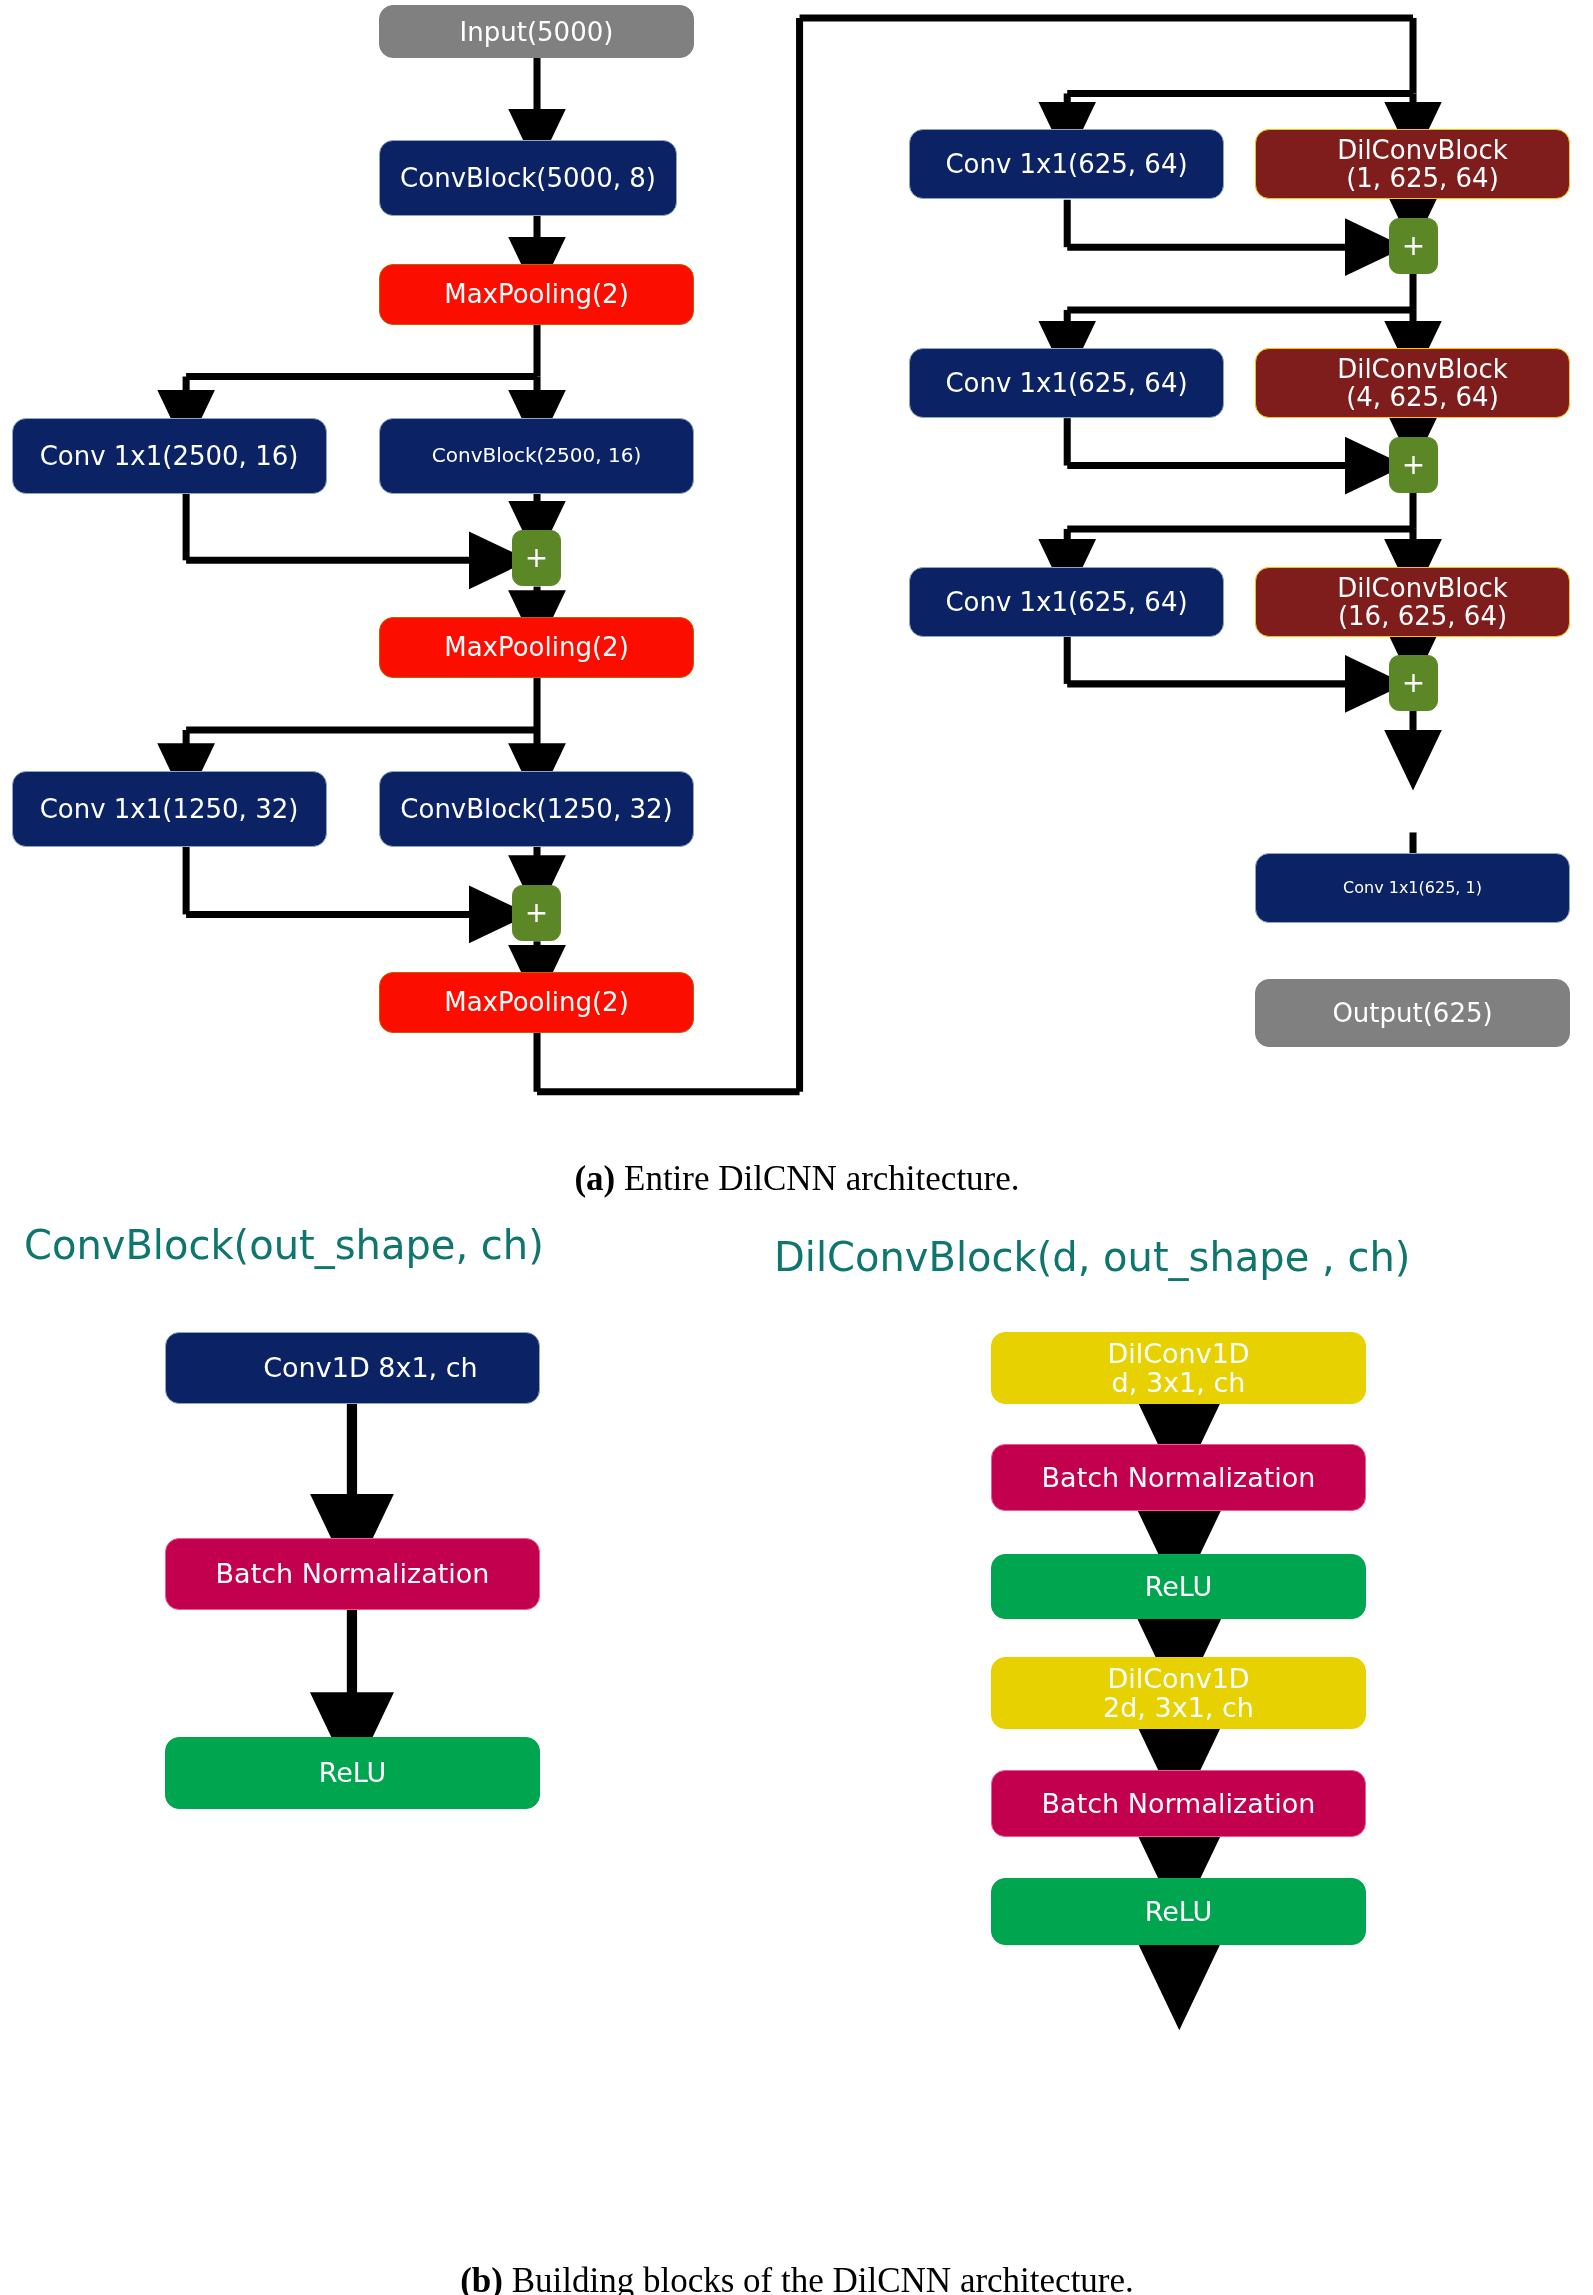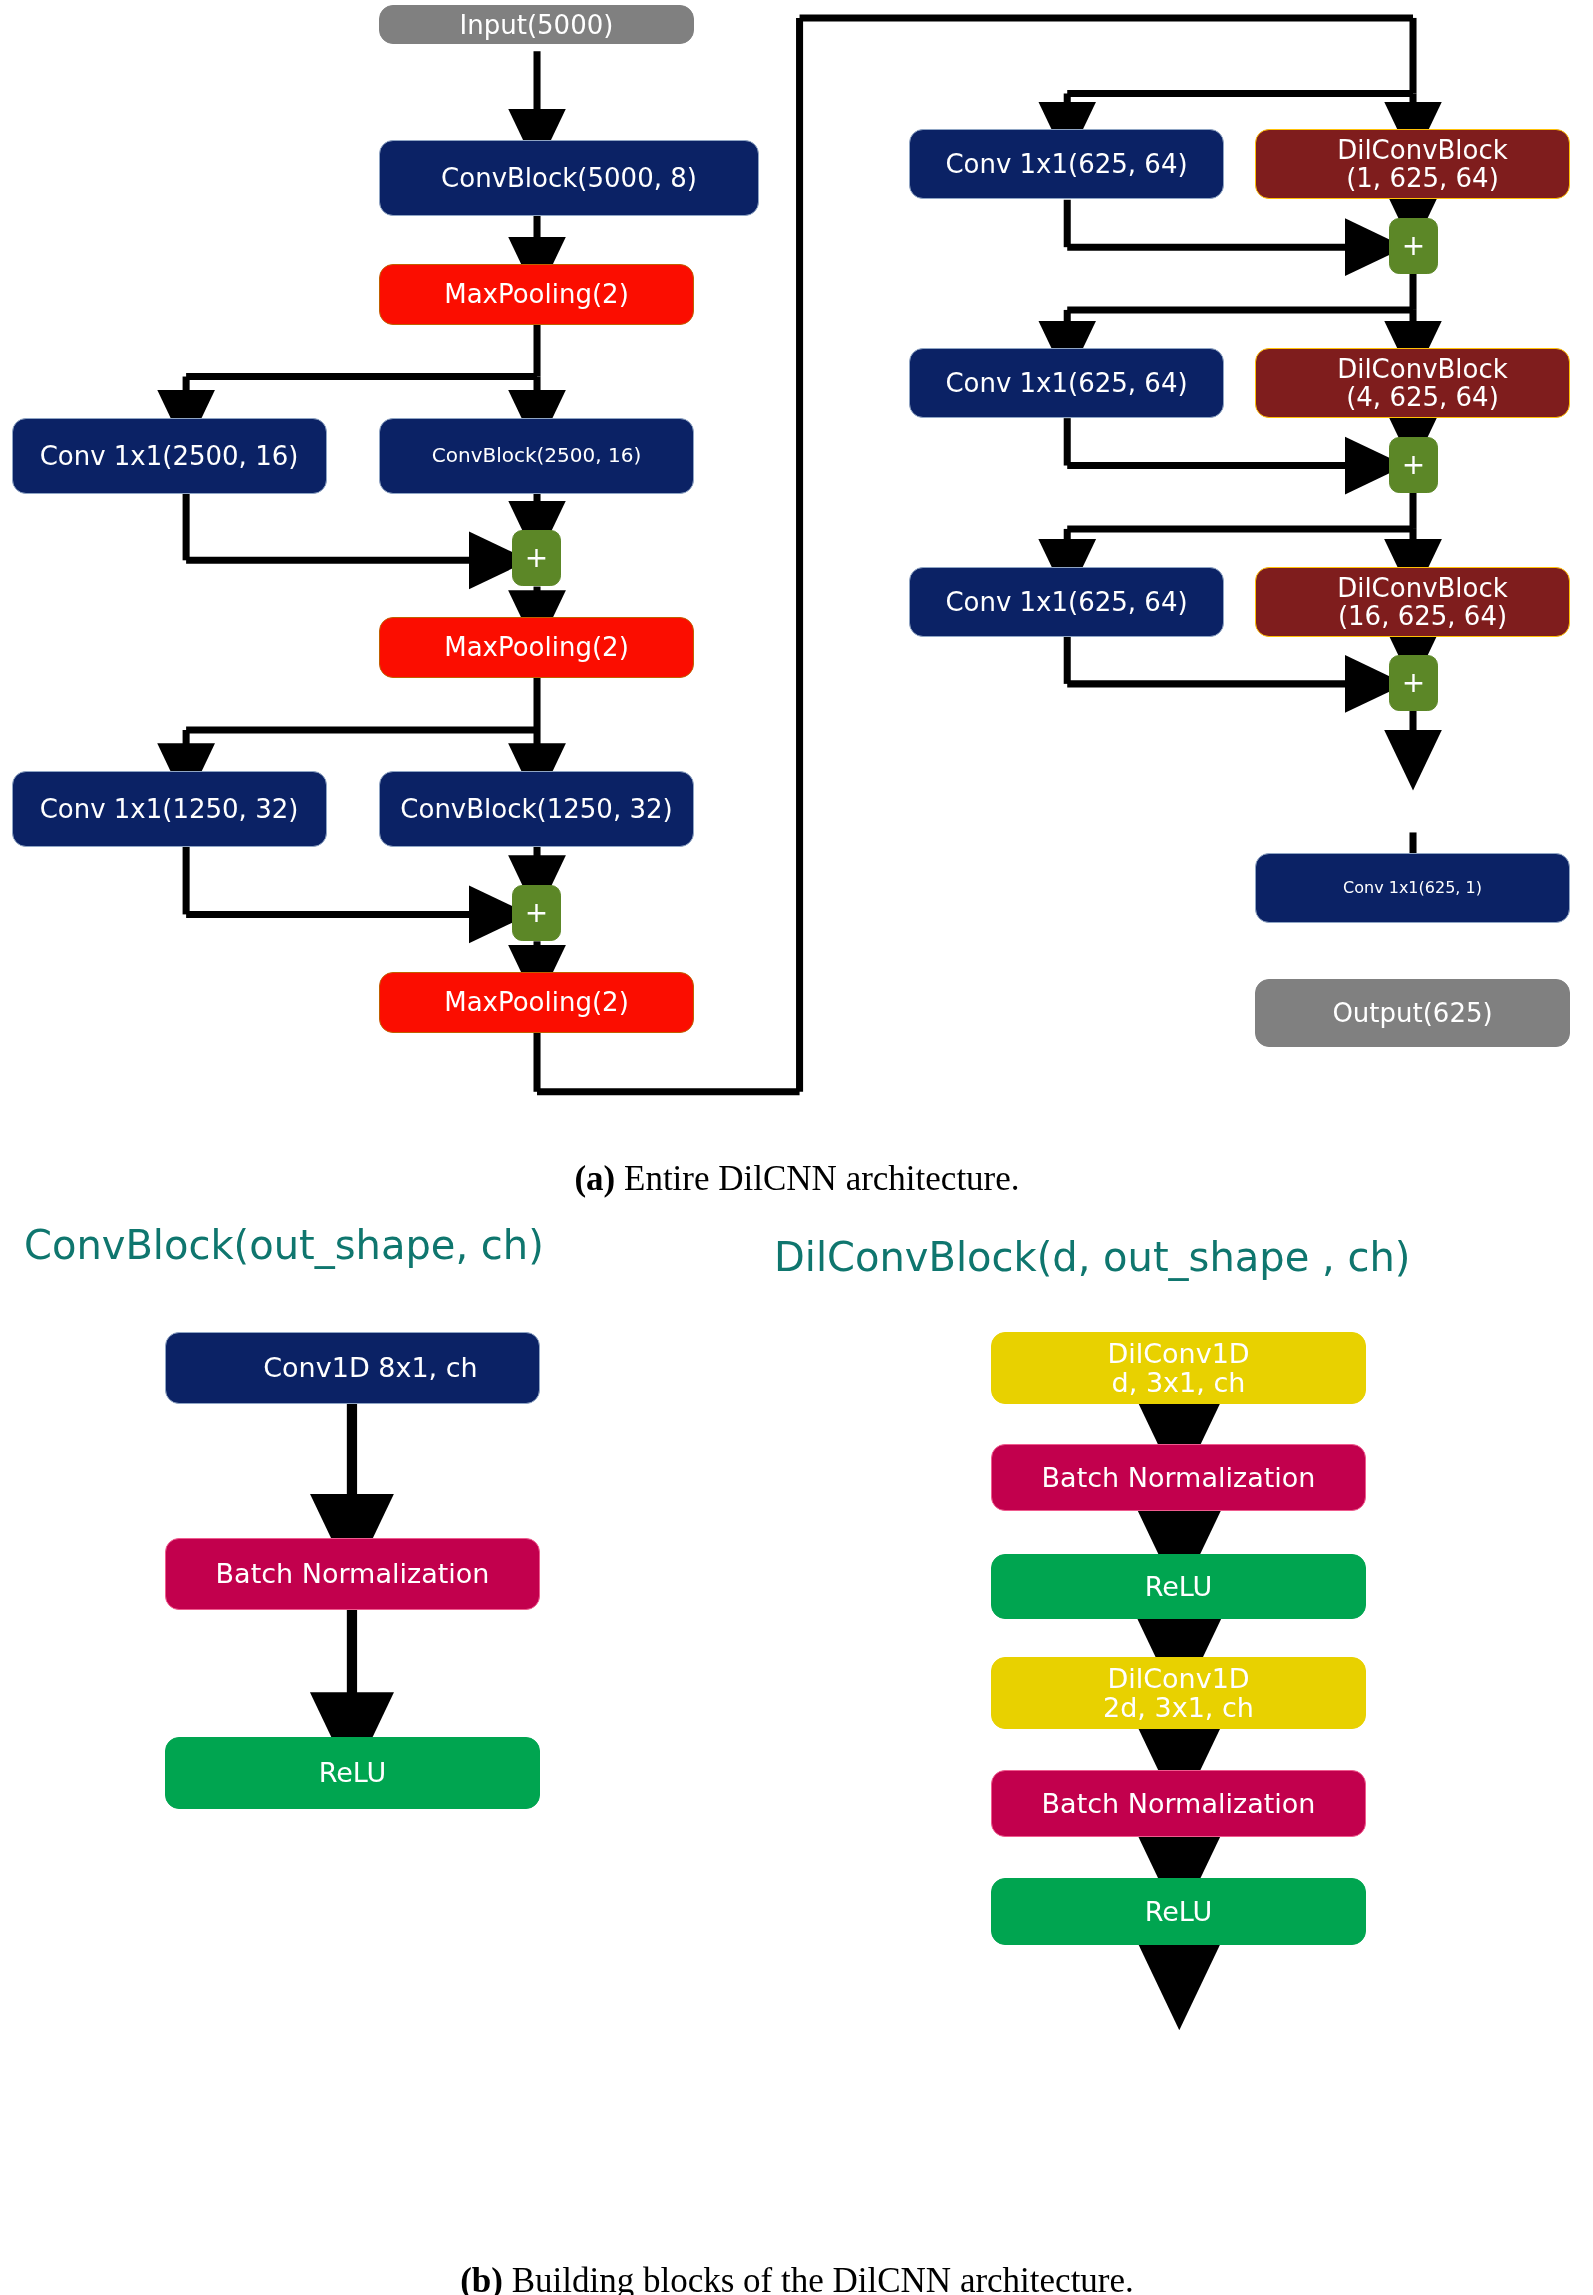--- a/index.html
+++ b/index.html
@@ -132,23 +132,23 @@
 
       <path d="M1841,2193 L1841,2255" marker-end="url(#ah)" stroke-width="16"></path>
       <path d="M1841,2360 L1841,2425" marker-end="url(#ah)" stroke-width="16"></path>
       <path d="M1841,2528 L1841,2595" marker-end="url(#ah)" stroke-width="16"></path>
       <path d="M1841,2700 L1841,2763" marker-end="url(#ah)" stroke-width="16"></path>
       <path d="M1841,2868 L1841,2932" marker-end="url(#ah)" stroke-width="16"></path>
       <path d="M1841,3036 L1841,3100" marker-end="url(#ah)" stroke-width="16"></path>
     </g>
   </svg>
 
-  <div class="node n-gray" style="left:379px;top:5.1px;width:315px;height:39px;font-size:26px;">Input(5000)</div>
-
-  <div class="node n-navy" style="left:379px;top:140px;width:380px;height:76px;font-size:26px;">ConvBlock(5000, 8)</div>
+  <div class="node n-gray" style="left:379px;top:5.1px;width:315px;height:53px;font-size:26px;">Input(5000)</div>
+
+  <div class="node n-navy" style="left:379px;top:140px;width:298px;height:76px;font-size:26px;">ConvBlock(5000, 8)</div>
 
   <div class="node n-red" style="left:379px;top:264px;width:315px;height:61px;font-size:26px;">MaxPooling(2)</div>
 
   <div class="node n-navy" style="left:11.5px;top:418px;width:315px;height:76px;font-size:26px;">Conv 1x1(2500, 16)</div>
 
   <div class="node n-navy" style="left:379px;top:418px;width:315px;height:76px;font-size:20px;">ConvBlock(2500, 16)</div>
 
   <div class="node n-olive plus" style="left:512px;top:530px;width:49px;height:56px;">+</div>
 
   <div class="node n-red" style="left:379px;top:617px;width:315px;height:61px;font-size:26px;">MaxPooling(2)</div>

